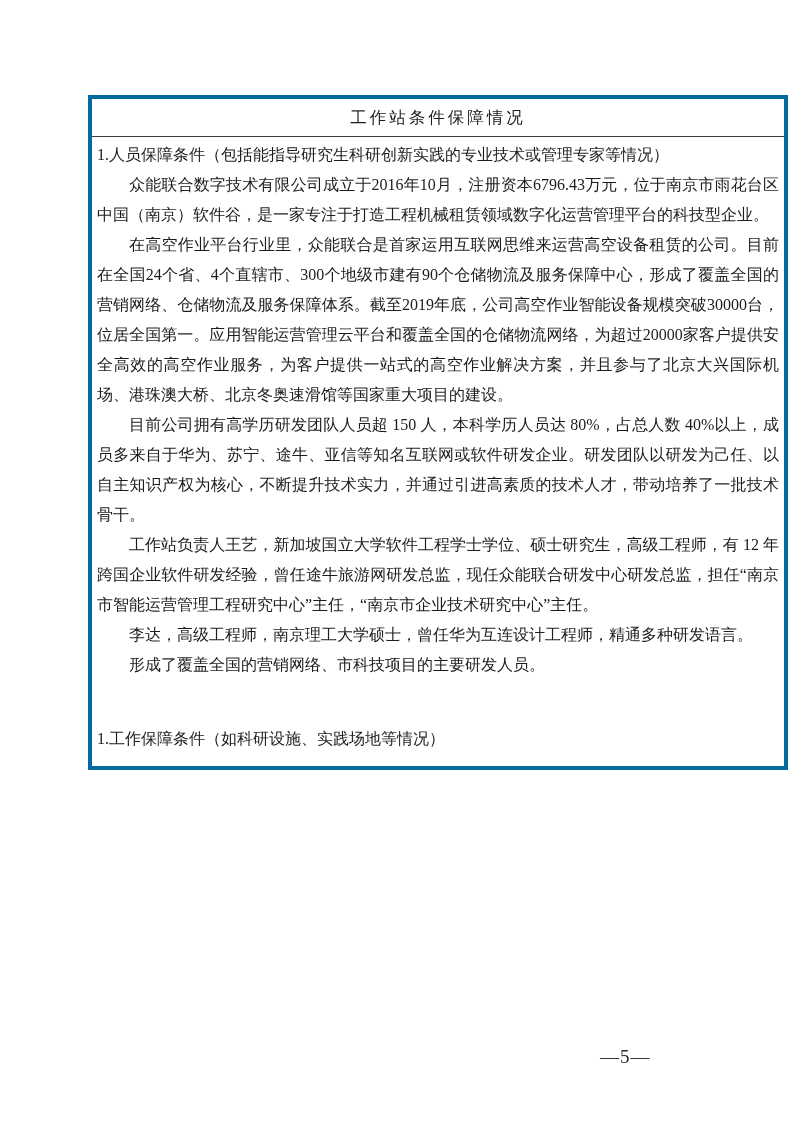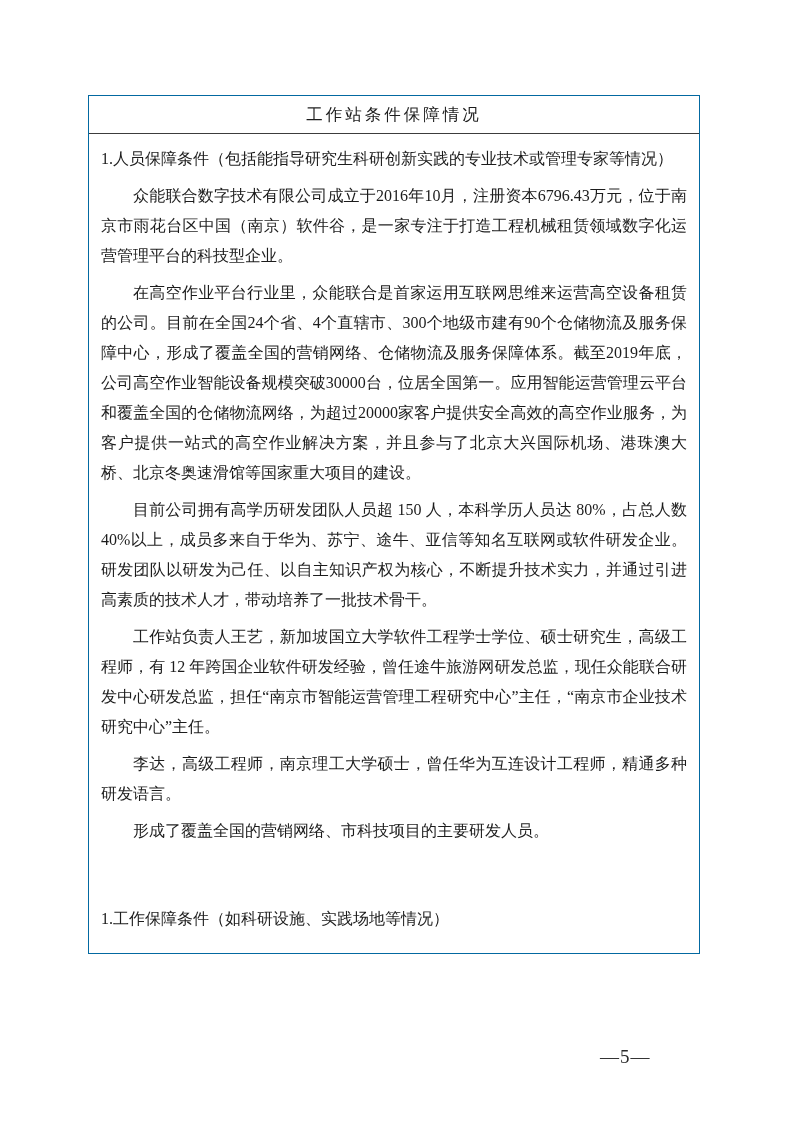--- a/index.html
+++ b/index.html
@@ -13,23 +13,23 @@
     height: 1131px;
     background: #ffffff;
     font-family: "Liberation Serif", "DejaVu Serif", serif;
     color: #1c1c1c;
     overflow: hidden;
   }
   .doc-table {
     position: absolute;
     left: 88px;
     top: 95px;
-    width: 612px;
+    width: 700px;
     box-sizing: border-box;
-    border: 1px solid #0369a1;
+    border: 4px solid #0369a1;
     background: #ffffff;
   }
   .table-header {
     height: 37px;
     border-bottom: 1px solid #3c3c3c;
     display: flex;
     align-items: center;
     justify-content: center;
   }
   .table-title {
@@ -37,21 +37,21 @@
     letter-spacing: 3px;
     white-space: nowrap;
   }
   .table-body {
     padding: 3px 5px 12px 5px;
     font-size: 16px;
     line-height: 30px;
     text-align: justify;
   }
   .table-body p {
-    margin: 7px;
+    margin: 0;
     padding: 0;
   }
   .para {
     text-indent: 2em;
   }
   .section-gap {
     height: 44px;
   }
   .footer-page-number {
     position: absolute;

